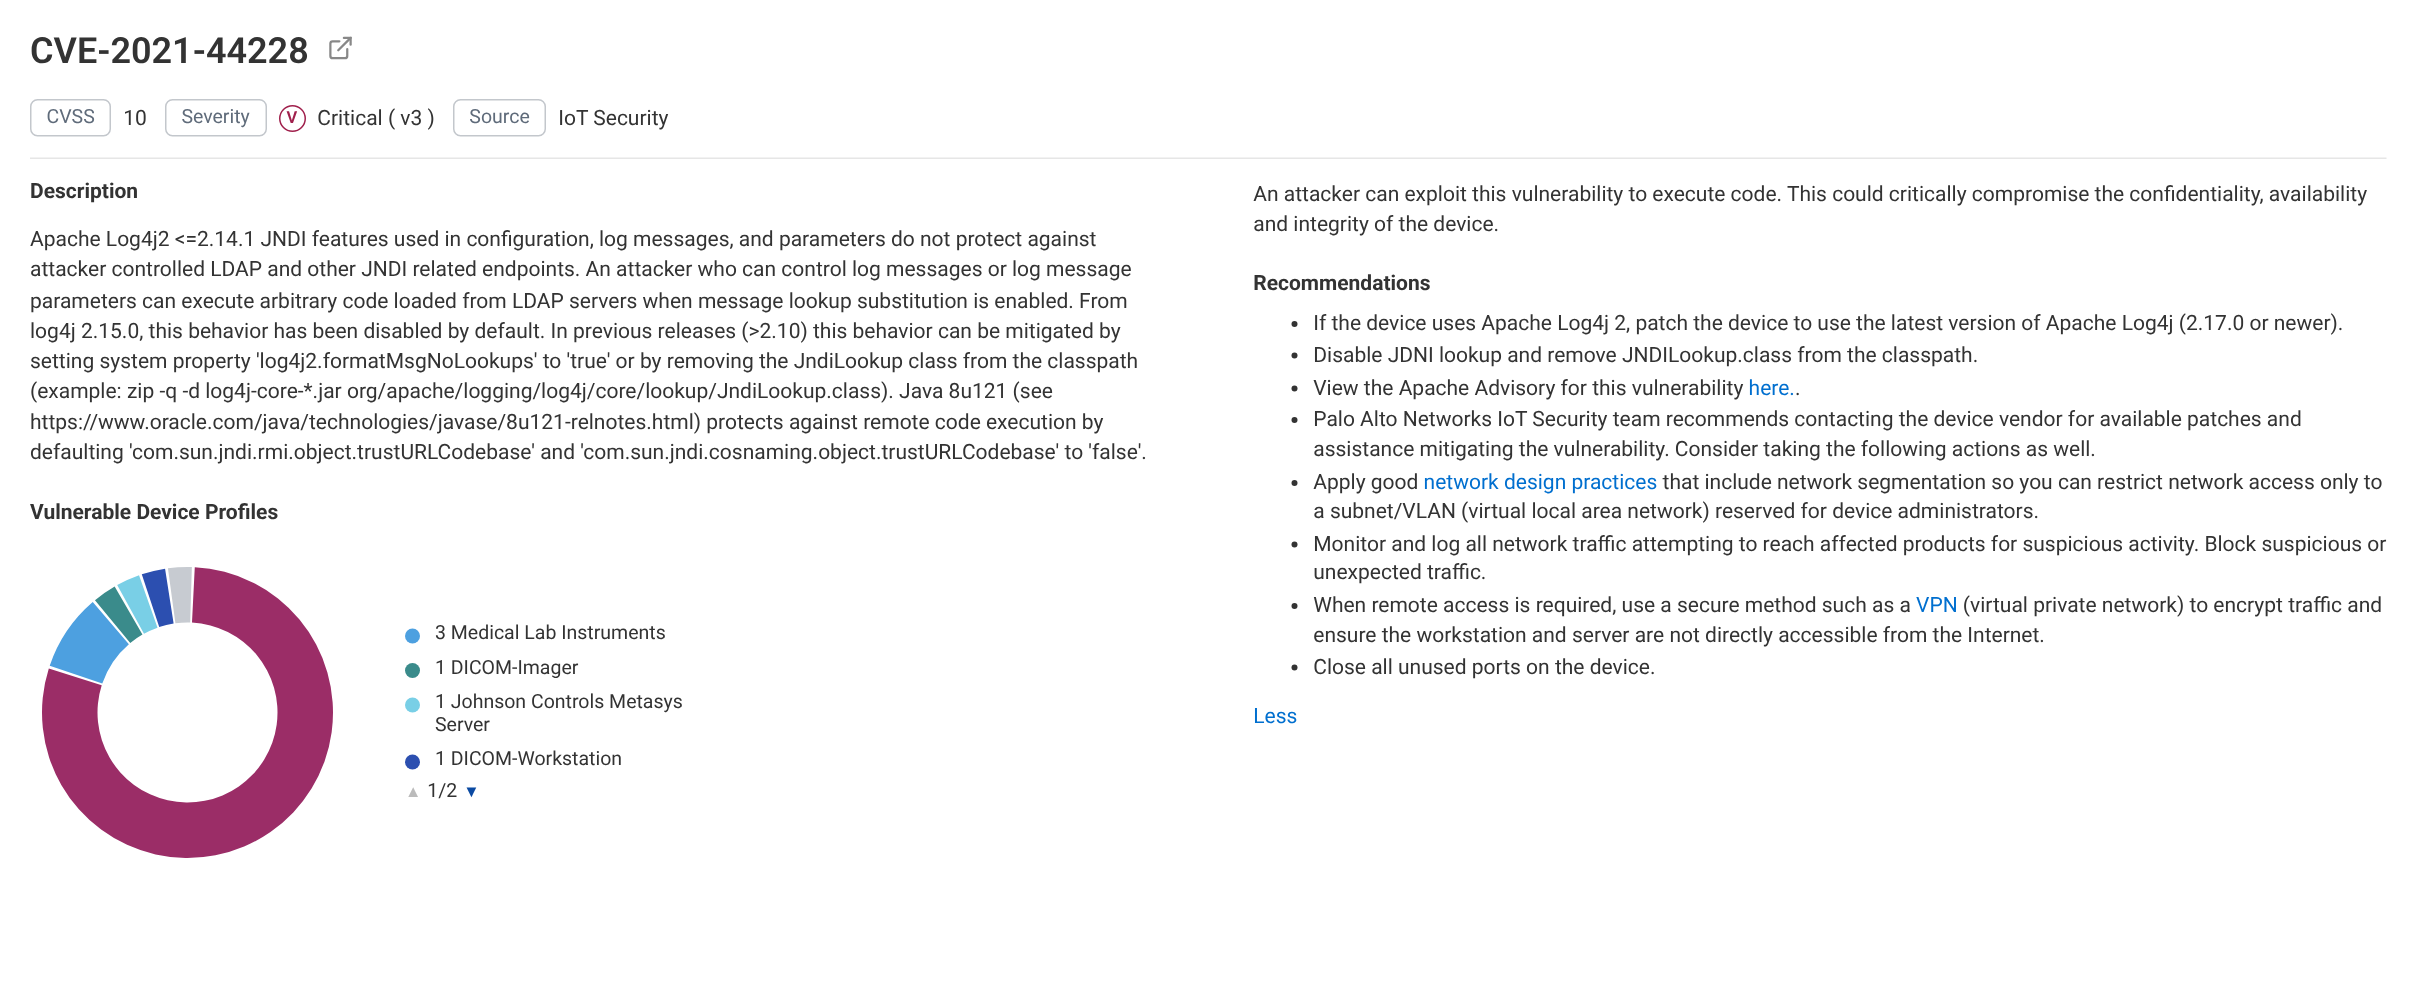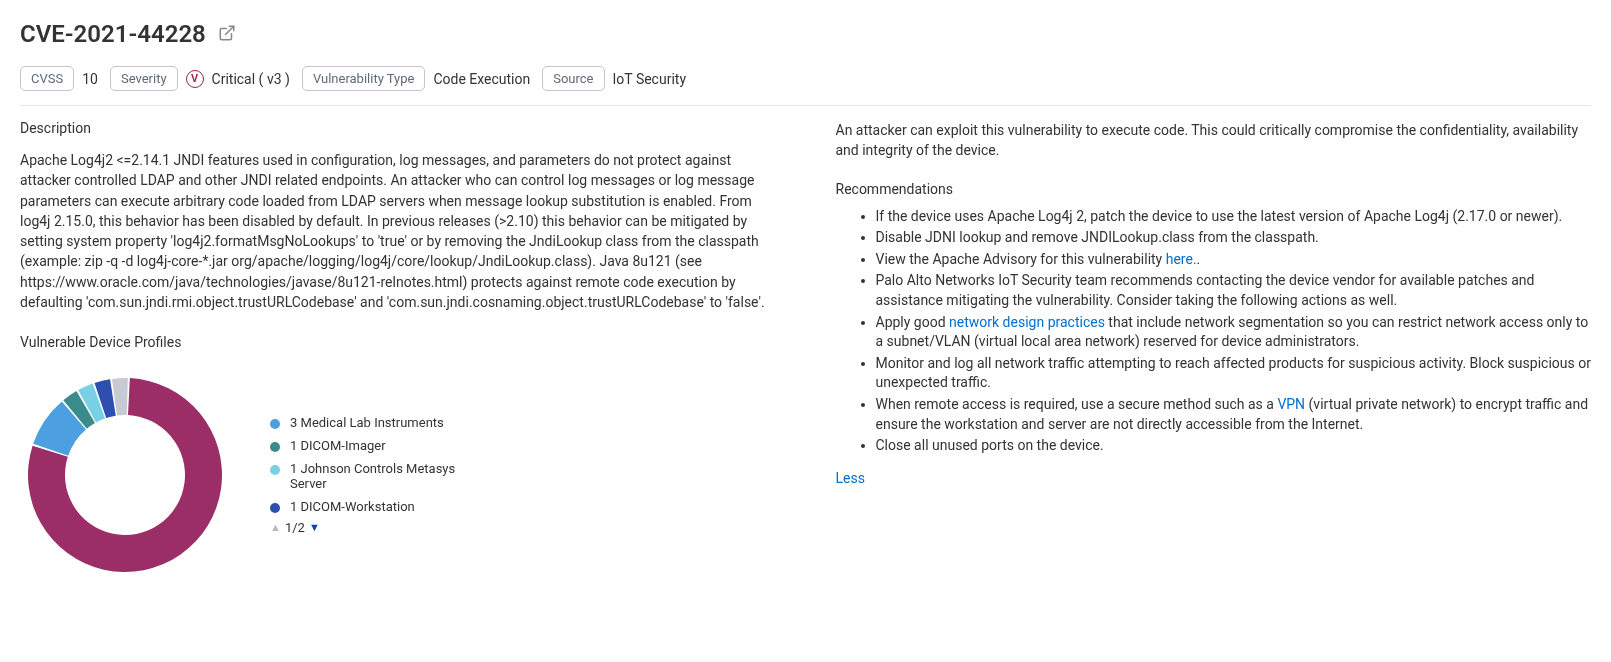--- a/index.html
+++ b/index.html
@@ -65,21 +65,21 @@
   .content {
     display: flex;
     gap: 60px;
   }
   .left, .right {
     flex: 1;
     min-width: 0;
   }
   .section-h {
     font-size: 14px;
-    font-weight: 400;
+    font-weight: 700;
     color: #333;
     margin-bottom: 14px;
   }
   .section-h.tight { margin-bottom: 10px; }
   .desc-text {
     font-size: 14px;
     line-height: 1.45;
     color: #333;
     margin-bottom: 22px;
   }
@@ -167,24 +167,20 @@
 
 <div class="badges">
   <div class="badge-group">
     <span class="badge">CVSS</span>
     <span class="badge-value">10</span>
   </div>
   <div class="badge-group">
     <span class="badge">Severity</span>
     <span class="sev-icon">V</span>
     <span class="badge-value">Critical ( v3 )</span>
-  </div>
-  <div class="badge-group">
-    <span class="badge">Vulnerability Type</span>
-    <span class="badge-value">Code Execution</span>
   </div>
   <div class="badge-group">
     <span class="badge">Source</span>
     <span class="badge-value">IoT Security</span>
   </div>
 </div>
 
 <div class="content">
   <div class="left">
     <div class="section-h">Description</div>

